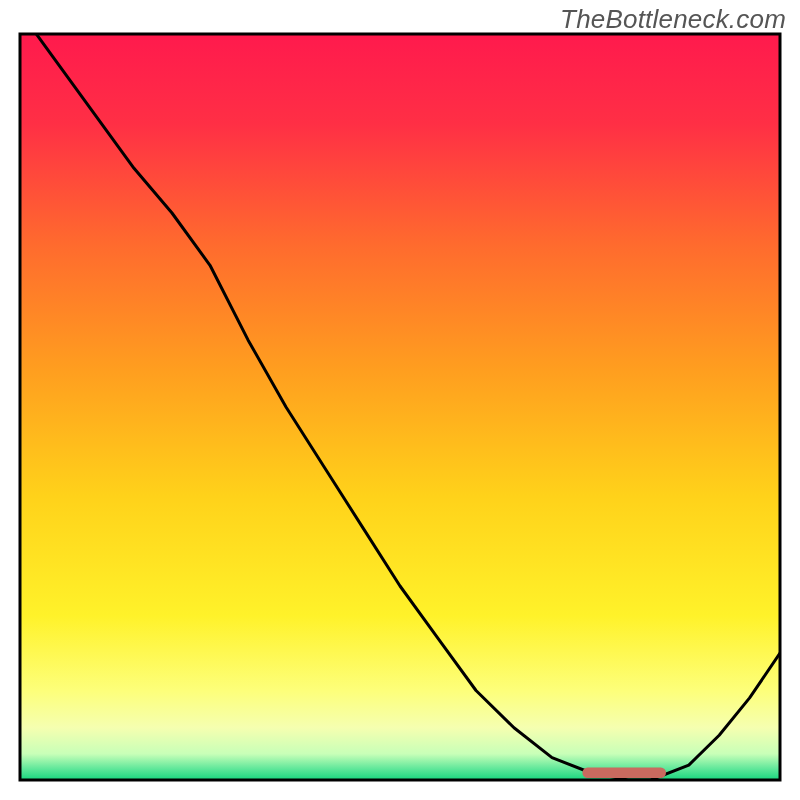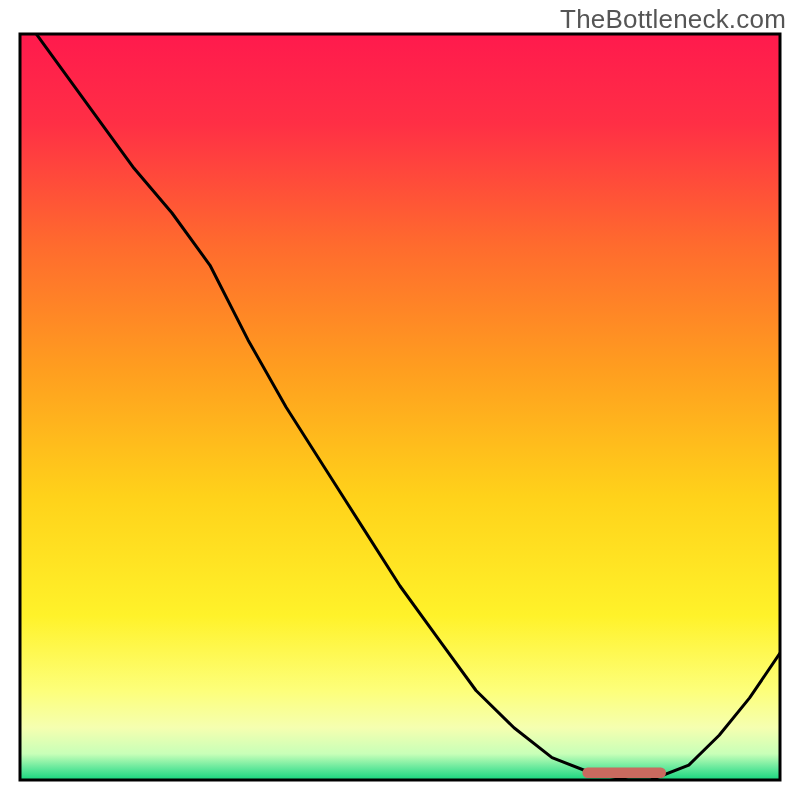--- a/index.html
+++ b/index.html
@@ -8,20 +8,21 @@
     width: 800px;
     height: 800px;
     overflow: hidden;
     background: #fff;
     font-family: Arial, Helvetica, sans-serif;
   }
   .wrap {
     position: relative;
     width: 800px;
     height: 800px;
+    font-style: italic;
   }
   .watermark {
     position: absolute;
     top: 4px;
     right: 14px;
     font-size: 26px;
     font-weight: 400;
     color: #555;
     letter-spacing: 0.2px;
   }

